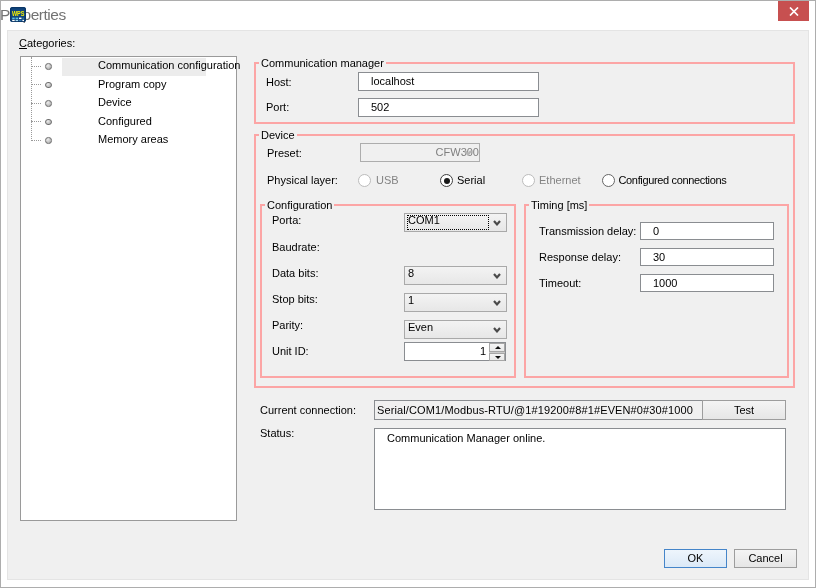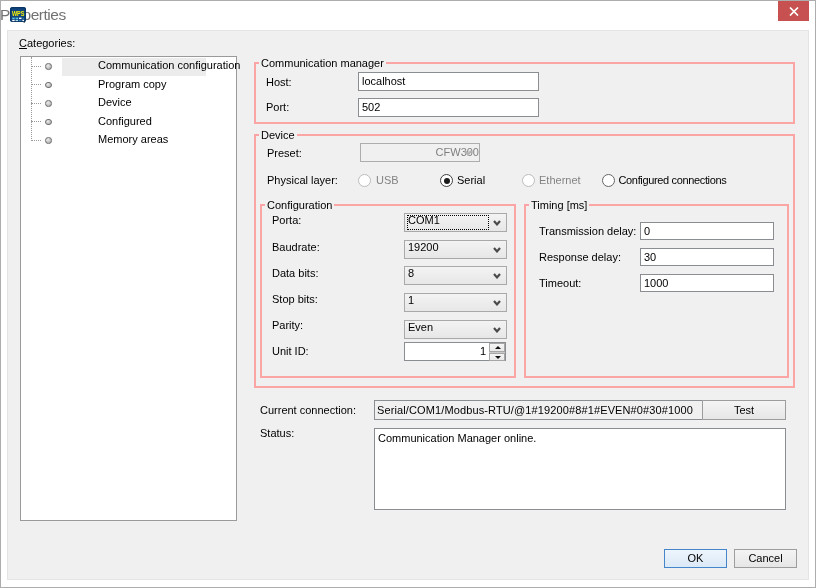--- a/index.html
+++ b/index.html
@@ -18,21 +18,21 @@
 .tsel { position:absolute; background:#ececec; height:18.5px; }
 .tball { position:absolute; width:6.5px; height:6.5px; border-radius:50%; border:1px solid #6e6e6e; background:radial-gradient(circle at 35% 30%, #ededed, #a4a4a4); }
 .tvline { position:absolute; border-left:1px dotted #9a9a9a; }
 .thline { position:absolute; border-top:1px dotted #9a9a9a; }
 
 .group { position:absolute; border:2px solid #fca5a5; }
 .legend { position:absolute; top:-7px; left:3px; background:#f0f0f0; padding:0 2px; line-height:13px; }
 .lbl { position:absolute; line-height:13px; }
 .glbl { color:#838383; }
 
-.tin { position:absolute; background:#fff; border:1px solid #8a8d91; padding-left:3px; }
+.tin { position:absolute; background:#fff; border:1px solid #8a8d91; padding-left:12px; }
 .tin.ro { background:#f0f0f0; }
 
 .combo { position:absolute; width:103px; height:19px; border:1px solid #a9a9a9; background:linear-gradient(180deg,#f3f3f3,#e7e7e7); line-height:13.5px; padding-left:3px; }
 .combo svg { position:absolute; right:5px; top:6px; }
 .combo.focus:before { content:""; position:absolute; left:2px; top:1px; width:80px; height:13px; border:1px dotted #000; }
 .combo.dis { background:#f0f0f0; color:#7f7f7f; border-color:#adadad;text-align:right; }
 
 .radio { position:absolute; width:13px; height:13px; border-radius:50%; background:#fff; border:1px solid #666666; }
 .radio.dis { border-color:#bcbcbc; }
 .radio.on { border-color:#3f3f3f; } .radio.on:before { content:""; position:absolute; left:2.5px; top:2.5px; width:6px; height:6px; border-radius:50%; background:#1a1a1a; }
@@ -122,25 +122,20 @@
   <div class="group" style="left:260px;top:204px;width:256px;height:174px">
     <span class="legend">Configuration</span>
   </div>
   <div class="lbl" style="left:272px;top:213.5px">Porta:</div>
   <div class="combo focus" style="left:404px;top:213px">COM1
     <svg width="8" height="6" viewBox="0 0 8 6">
         <path d="M1 1 L4 4.4 L7 1" stroke="#4a4a4a" stroke-width="2.2" fill="none"></path>
       </svg>
   </div>
   <div class="lbl" style="left:272px;top:241px">Baudrate:</div>
-  <div class="combo" style="left:404px;top:240px">19200
-    <svg width="8" height="6" viewBox="0 0 8 6">
-        <path d="M1 1 L4 4.4 L7 1" stroke="#4a4a4a" stroke-width="2.2" fill="none"></path>
-      </svg>
-  </div>
   <div class="lbl" style="left:272px;top:267px">Data bits:</div>
   <div class="combo" style="left:404px;top:266px">8
     <svg width="8" height="6" viewBox="0 0 8 6">
         <path d="M1 1 L4 4.4 L7 1" stroke="#4a4a4a" stroke-width="2.2" fill="none"></path>
       </svg>
   </div>
   <div class="lbl" style="left:272px;top:293px">Stop bits:</div>
   <div class="combo" style="left:404px;top:293px">1
     <svg width="8" height="6" viewBox="0 0 8 6">
         <path d="M1 1 L4 4.4 L7 1" stroke="#4a4a4a" stroke-width="2.2" fill="none"></path>

